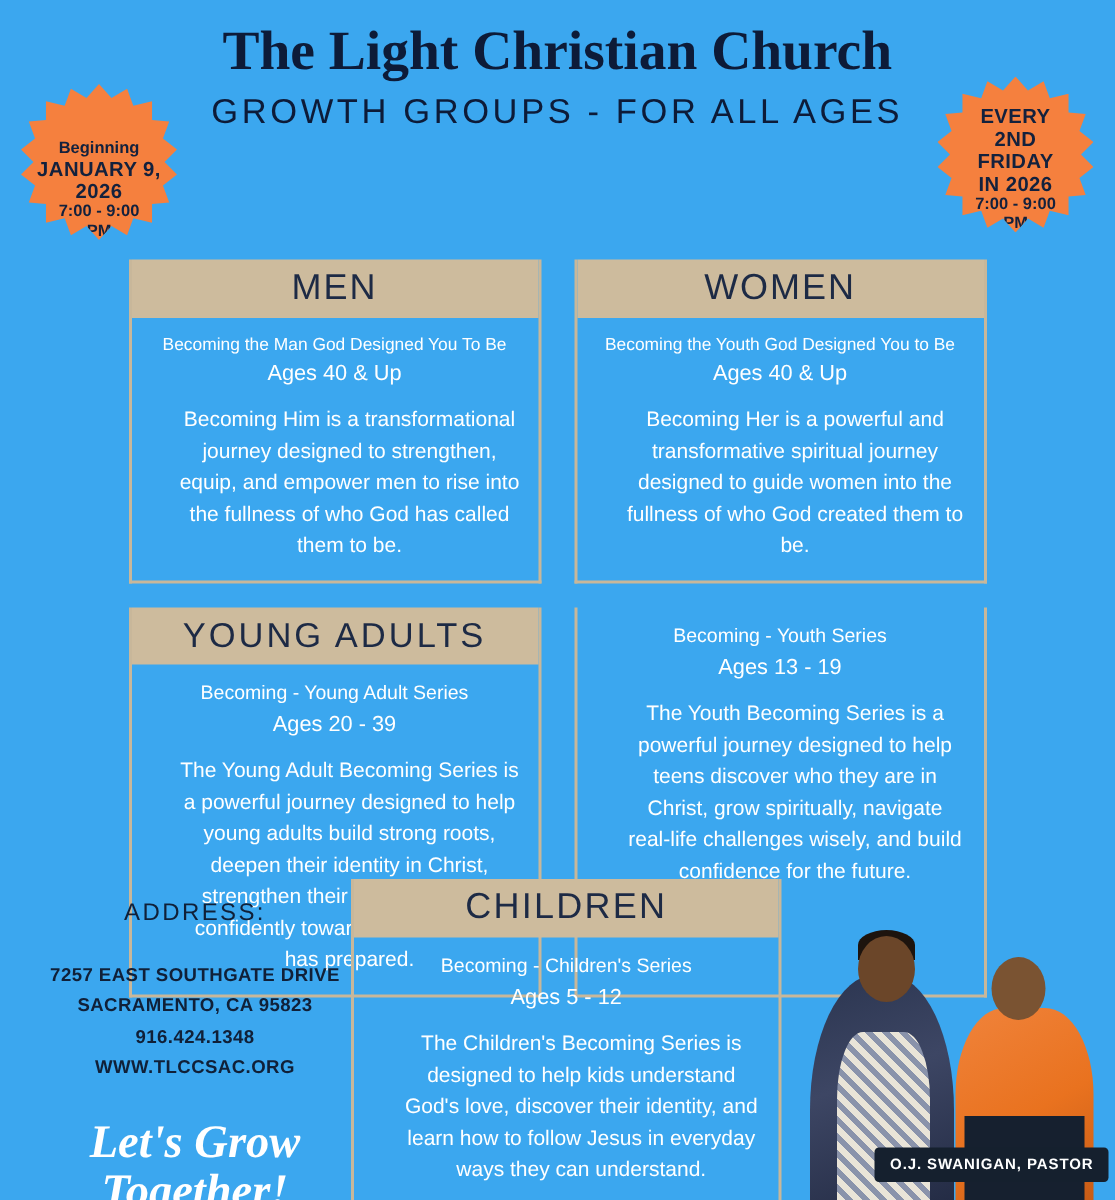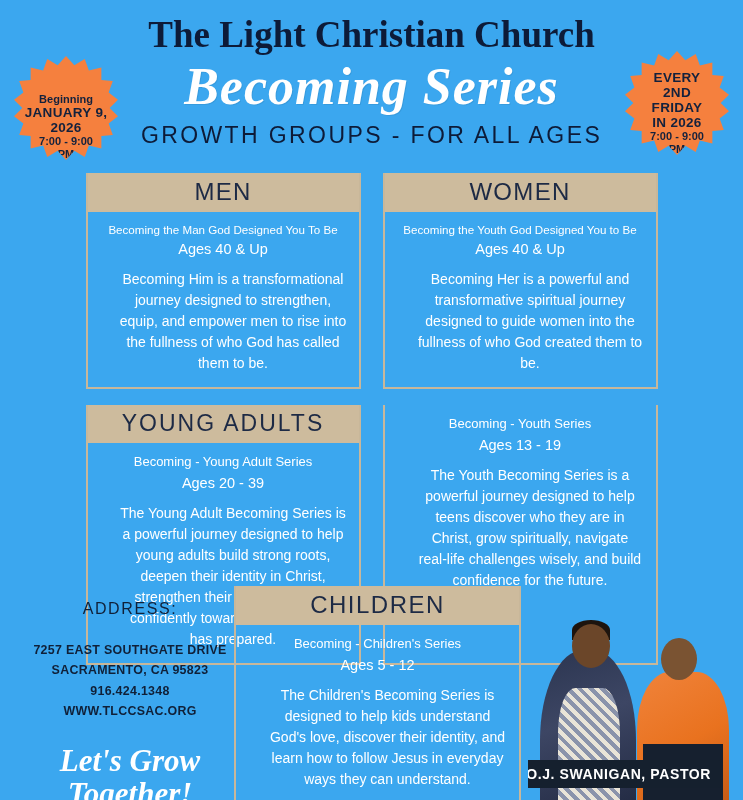--- a/index.html
+++ b/index.html
@@ -230,39 +230,38 @@
   .ph-woman-hair {
     position: absolute;
     right: 36px; bottom: 126px;
     width: 56px; height: 52px;
     border-radius: 50% 50% 40% 40%;
     background: #25170f;
     z-index: -1;
   }
   .pastor-label {
     position: absolute;
-    right: 22px;
+    right: 4px;
     bottom: 12px;
     background: #15202e;
     color: #ffffff;
-    font-size: 14px;
+    font-size: 10px;
     font-weight: bold;
     letter-spacing: .6px;
     padding: 6px 10px;
     border-radius: 3px;
     white-space: nowrap;
   }
 </style>
 </head>
 <body>
 
 <div class="flyer">
 
   <div class="title">The Light Christian Church</div>
-  <div class="script">Becoming Series</div>
   <div class="subtitle">GROWTH GROUPS - FOR ALL AGES</div>
 
   <div class="burst burst-left">
     <div class="b-small">Beginning</div>
     <div class="b-big">JANUARY 9,</div>
     <div class="b-big">2026</div>
     <div class="b-time">7:00 - 9:00</div>
     <div class="b-time">PM</div>
   </div>
 

